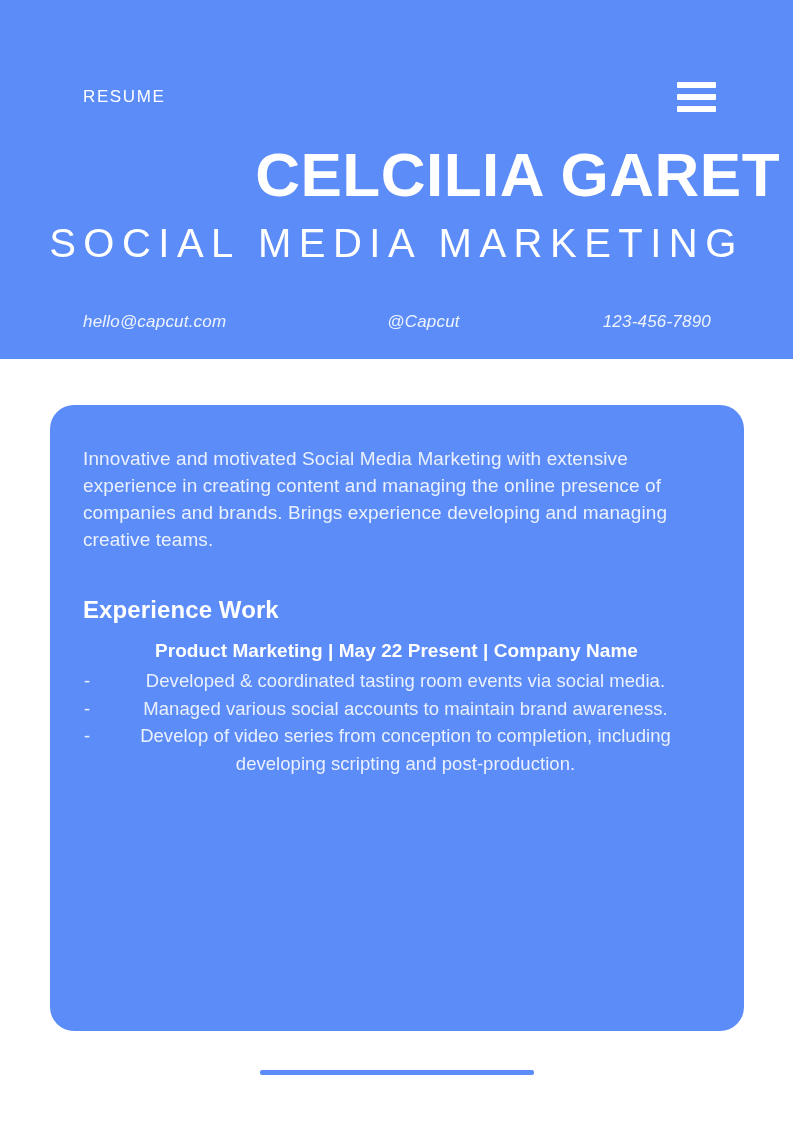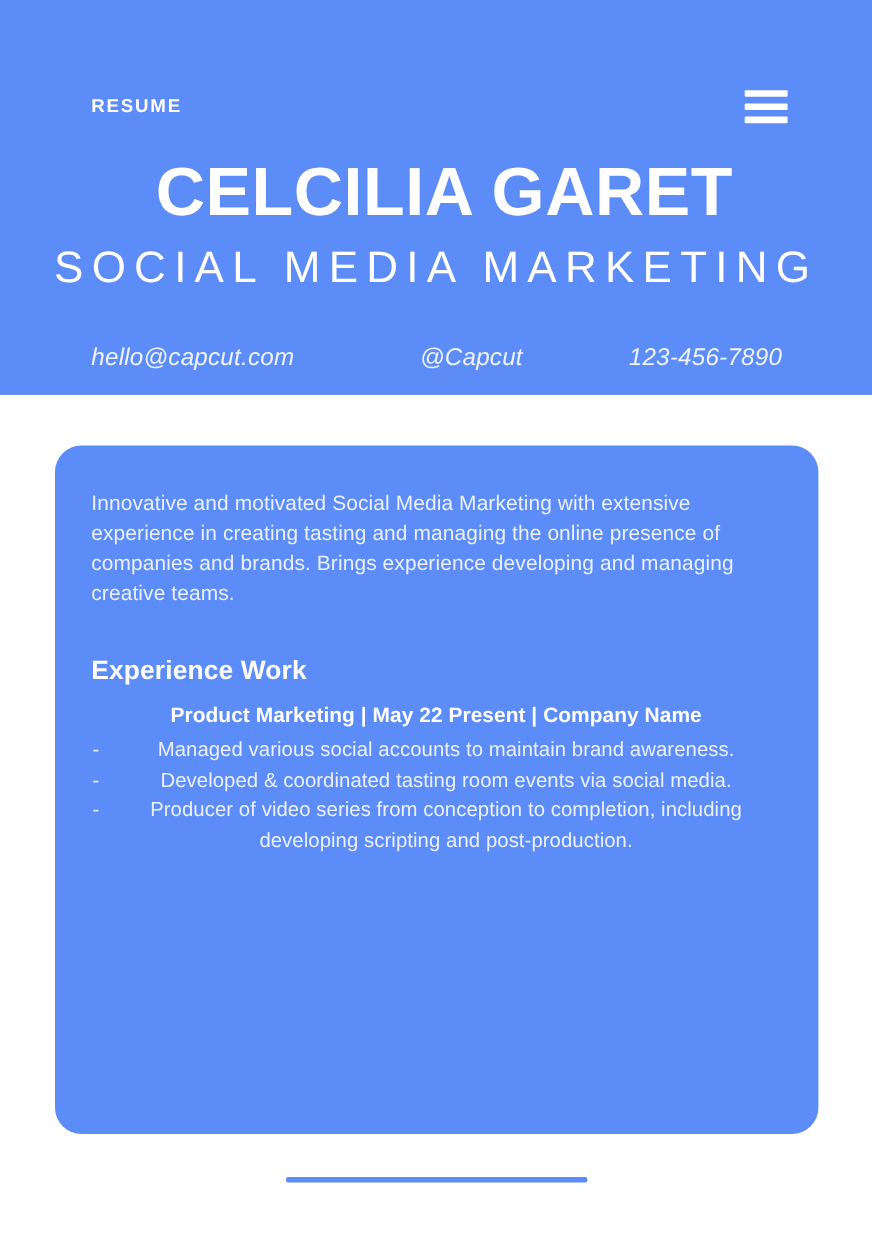--- a/index.html
+++ b/index.html
@@ -38,21 +38,21 @@
     width: 633px;
     height: 34px;
     display: flex;
     align-items: center;
     justify-content: space-between;
   }
 
   .resume-label {
     color: #ffffff;
     font-size: 17px;
-    font-weight: 700;
+    font-weight: 400;
     letter-spacing: 1.6px;
     text-align: center;
   }
 
   .hamburger {
     width: 39px;
     height: 30px;
     display: flex;
     flex-direction: column;
     justify-content: space-between;
@@ -61,24 +61,24 @@
   .hamburger span {
     display: block;
     width: 100%;
     height: 6px;
     background: #ffffff;
     border-radius: 1px;
   }
 
   .name {
     position: absolute;
-    left: 16px;
+    left: 4px;
     top: 138px;
     width: 776px;
-    text-align: center;
+    text-align: right;
     color: #ffffff;
     font-size: 62px;
     font-weight: 700;
     letter-spacing: 0.5px;
     line-height: 74px;
     white-space: nowrap;
   }
 
   .job-title {
     position: absolute;
@@ -96,21 +96,21 @@
 
   .contacts {
     position: absolute;
     left: 83px;
     top: 312px;
     width: 630px;
     display: flex;
     align-items: center;
     justify-content: space-between;
     color: #eef3fe;
-    font-size: 22px;
+    font-size: 17px;
     font-style: italic;
     font-weight: 400;
     letter-spacing: 0.2px;
   }
   .contacts .c-mid { margin-left: 18px; }
   .contacts .c-right { margin-right: 2px; }
 
   
   .card {
     position: absolute;
@@ -214,30 +214,30 @@
     <div class="contacts">
       <div class="c-left">hello@capcut.com</div>
       <div class="c-mid">@Capcut</div>
       <div class="c-right">123-456-7890</div>
     </div>
   </div>
 
   <div class="card">
 
 
-    <div class="intro-body">Innovative and motivated Social Media Marketing with extensive experience in creating tasting and managing the online presence of companies and brands. Brings experience developing and managing creative teams.</div>
+    <div class="intro-body">Innovative and motivated Social Media Marketing with extensive experience in creating content and managing the online presence of companies and brands. Brings experience developing and managing creative teams.</div>
 
     <div class="section-head exp-head">Experience Work</div>
 
     <div class="job">
       <div class="job-heading">Product Marketing | May 22 Present | Company Name</div>
       <ul class="bullets">
+        <li>Developed &amp; coordinated tasting room events via social media.</li>
         <li>Managed various social accounts to maintain brand awareness.</li>
-        <li>Developed &amp; coordinated tasting room events via social media.</li>
-        <li>Producer of video series from conception to completion, including developing scripting and post-production.</li>
+        <li>Develop of video series from conception to completion, including developing scripting and post-production.</li>
       </ul>
     </div>
 
     <div class="job">
       <ul class="bullets">
       </ul>
     </div>
 
   </div>
 

